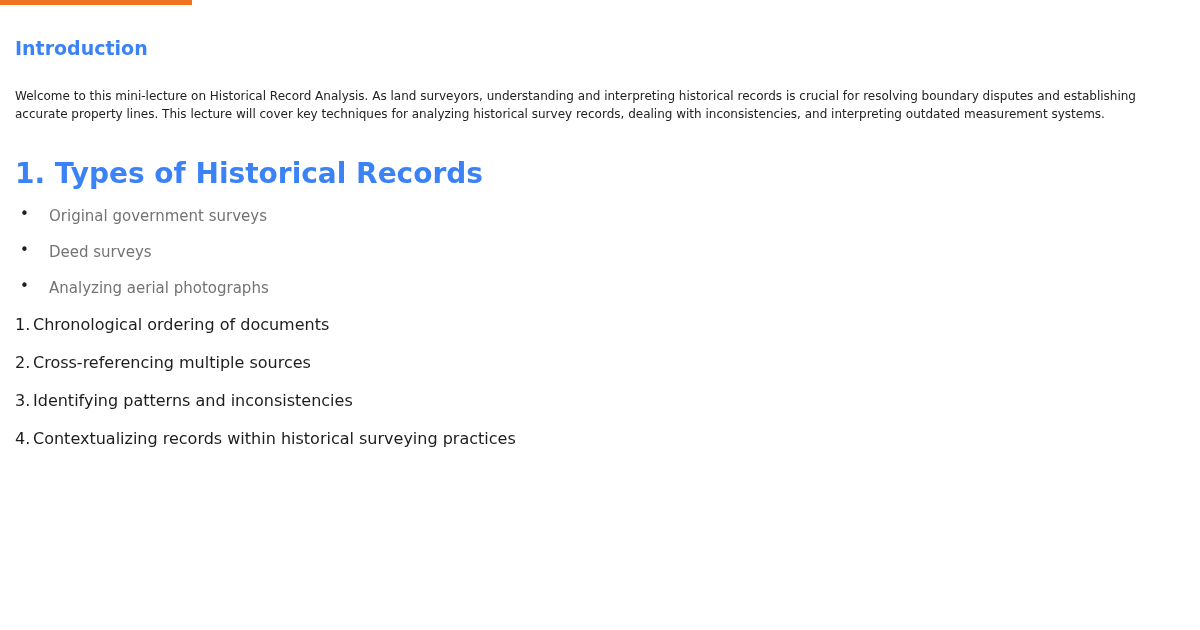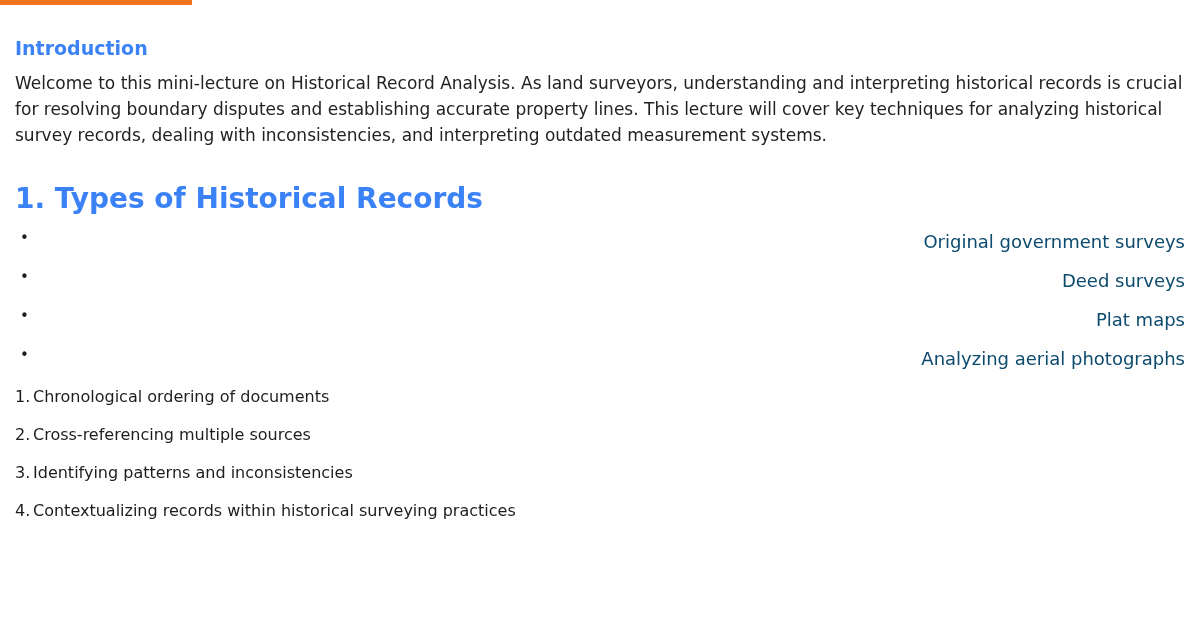--- a/index.html
+++ b/index.html
@@ -41,41 +41,40 @@
     margin: 32px 0 0 0;
     line-height: 1.2;
   }
 
   .section-h2.numbered {
     font-size: 28px;
     margin-top: 33px;
   }
 
   #intro-paragraph {
-    font-size: 17px;
+    font-size: 12px;
     color: #222222;
     line-height: 1.55;
-    margin: 10px 0 0 0;
+    margin: 27px 0 0 0;
     max-width: 1170px;
     text-align: left;
   }
 
   #records-list {
     list-style: none;
     margin: 18px 0 0 0;
     padding: 0;
   }
   #records-list li {
-    font-size: 18px;
-    color: #0c4a6e;
+    font-size: 15px;
+    color: #737373;
     line-height: 1;
     padding: 0 0 0 34px;
     margin-bottom: 21px;
     position: relative;
-    text-align: right;
   }
   #records-list li::before {
     content: "\2022";
     position: absolute;
     left: 5px;
     top: -2px;
     font-size: 15px;
     color: #1d1d1d;
   }
 
@@ -112,21 +111,20 @@
 
   <h2 class="section-h2">Introduction</h2>
 
   <p id="intro-paragraph">Welcome to this mini-lecture on Historical Record Analysis. As land surveyors, understanding and interpreting historical records is crucial for resolving boundary disputes and establishing accurate property lines. This lecture will cover key techniques for analyzing historical survey records, dealing with inconsistencies, and interpreting outdated measurement systems.</p>
 
   <h2 class="section-h2 numbered">1. Types of Historical Records</h2>
 
   <ul id="records-list">
     <li>Original government surveys</li>
     <li>Deed surveys</li>
-    <li>Plat maps</li>
     <li>Analyzing aerial photographs</li>
   </ul>
 
 
   <ol id="techniques-list">
     <li>Chronological ordering of documents</li>
     <li>Cross-referencing multiple sources</li>
     <li>Identifying patterns and inconsistencies</li>
     <li>Contextualizing records within historical surveying practices</li>
   </ol>

